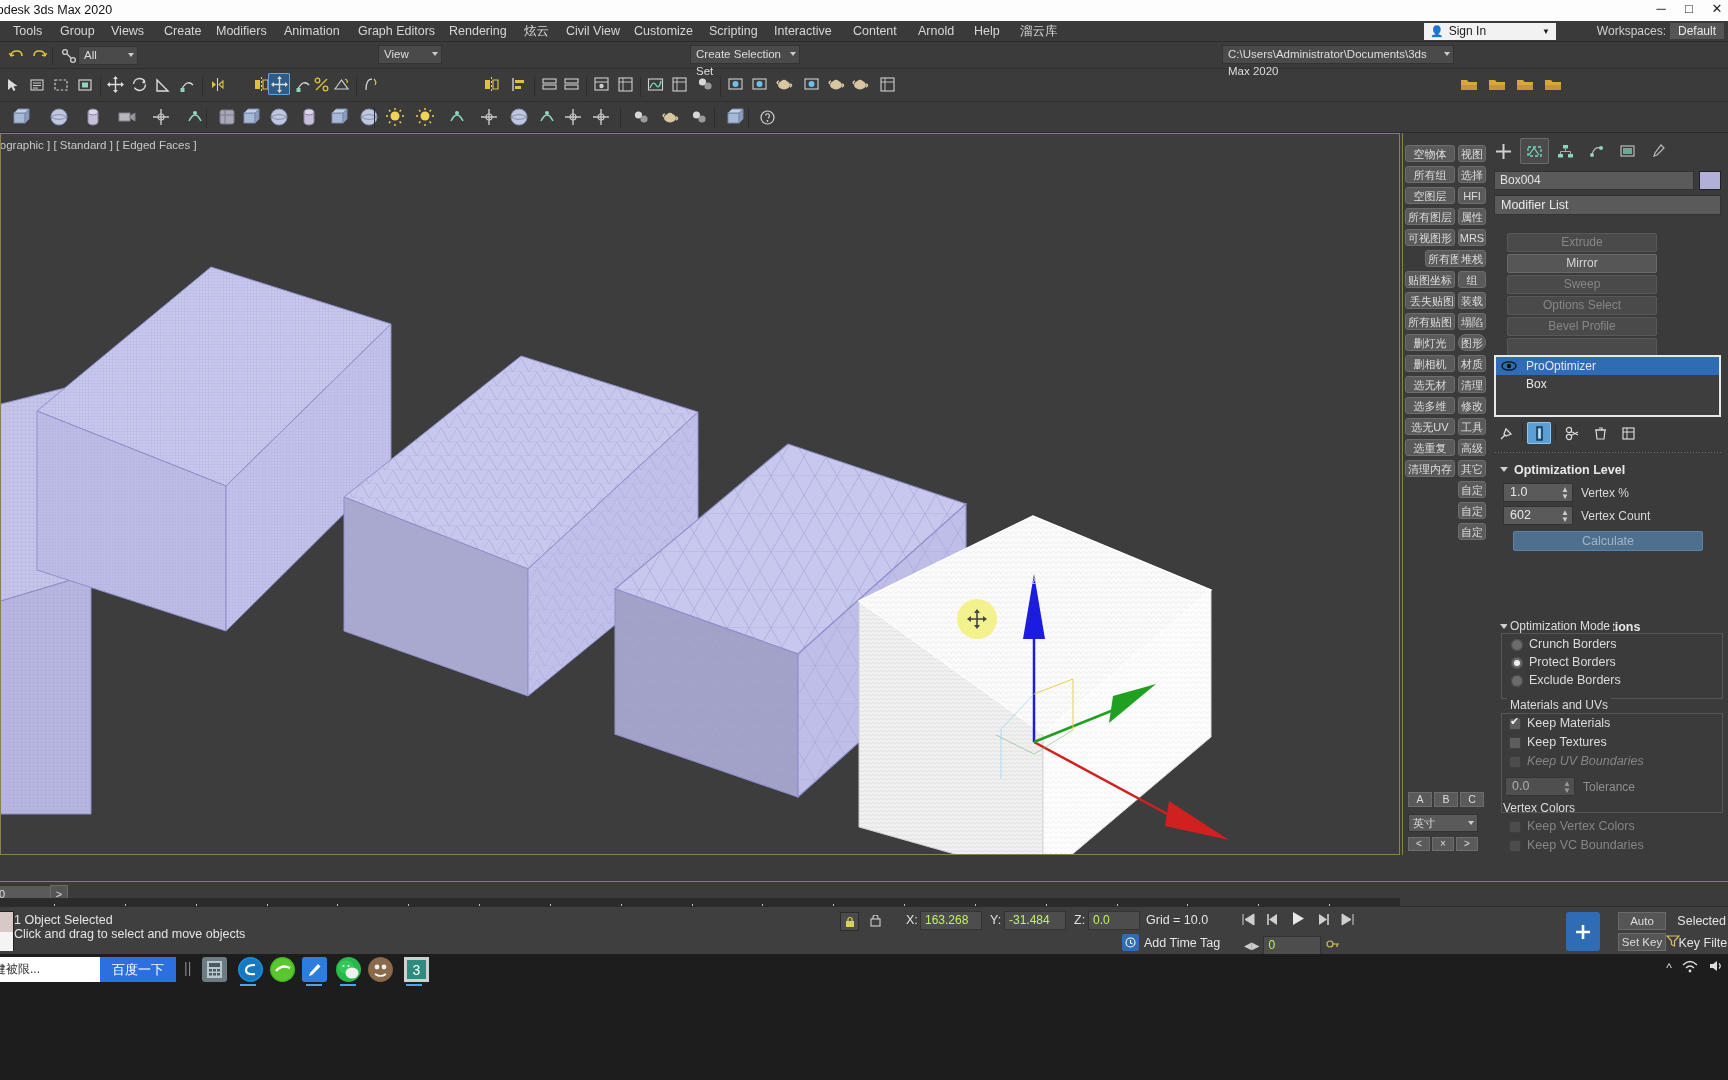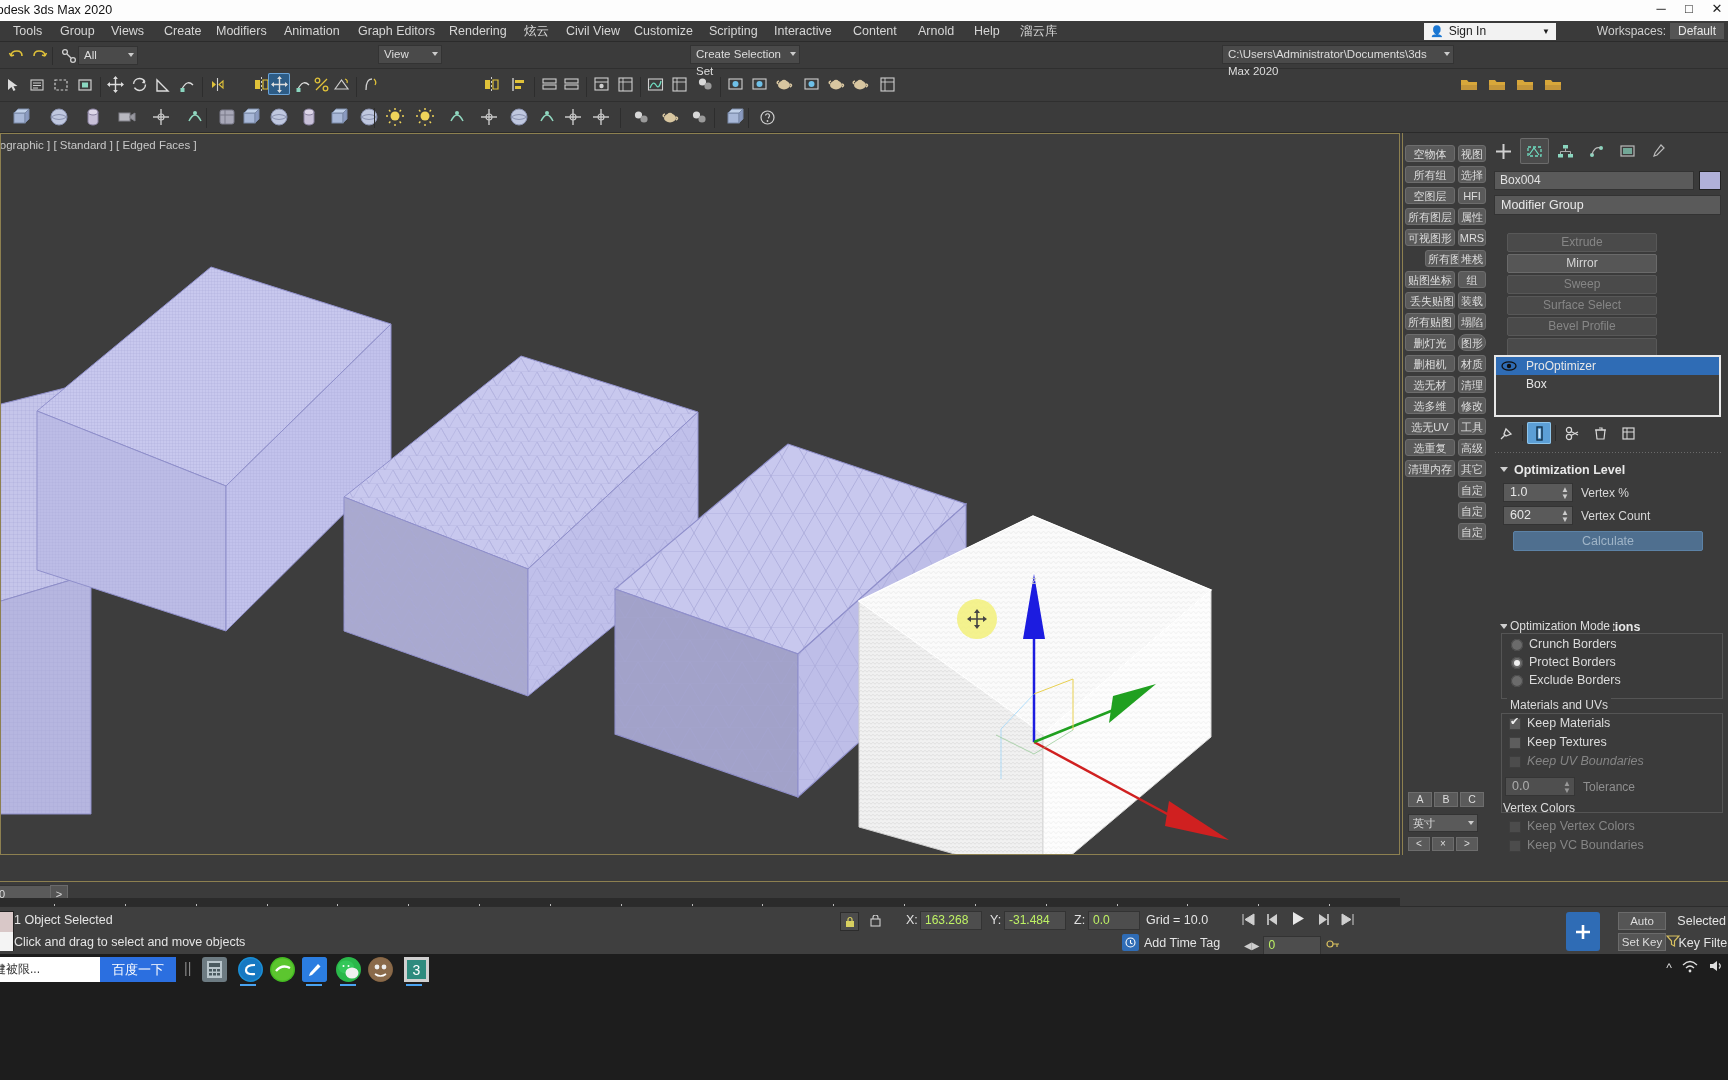--- a/index.html
+++ b/index.html
@@ -839,26 +839,26 @@
     </div>
     <div class="ct">
       <svg width="17" height="17" viewBox="0 0 17 17">
         <path d="M11 2 L14 5 L7 12 L4 13 L5 10 Z" fill="none" stroke="#bbb" stroke-width="1.2"></path>
       </svg>
     </div>
   </div>
 
   <div class="cpname">Box004</div>
   <div class="cpcolor"></div>
-  <div class="cpmodlist">Modifier Group</div>
+  <div class="cpmodlist">Modifier List</div>
 
   <div class="modbtn dis" style="top:100px">Extrude</div>
   <div class="modbtn" style="top:121px">Mirror</div>
   <div class="modbtn dis" style="top:142px">Sweep</div>
-  <div class="modbtn dis" style="top:163px">Surface Select</div>
+  <div class="modbtn dis" style="top:163px">Options Select</div>
   <div class="modbtn dis" style="top:184px">Bevel Profile</div>
   <div class="modbtn dis" style="top:205px"></div>
 
   <div id="stack">
     <div class="stackrow sel">
       <span class="eye">
         <svg width="16" height="12" viewBox="0 0 16 12">
             <ellipse cx="8" cy="6" rx="7" ry="4.2" fill="none" stroke="#111" stroke-width="1.3"></ellipse>
             <circle cx="8" cy="6" r="2.2" fill="#111"></circle>
           </svg>
@@ -1101,21 +1101,21 @@
     <div class="rlbl" style="left: 1116.63px; bottom: 1px;">75</div>
     <div class="rlbl" style="left: 1187.47px; bottom: 1px;">80</div>
     <div class="rlbl" style="left: 1258.32px; bottom: 1px;">85</div>
     <div class="rlbl" style="left: 1329.16px; bottom: 1px;">90</div>
     <div class="rlbl" style="left: 1400px; bottom: 1px;">95</div>
   </div>
 
 <div id="statusbar">
   <div id="statusLock"></div>
   <div class="stxt" style="left:14px; top:6px;">1 Object Selected</div>
-  <div class="stxt" style="left:14px; top:28px;text-align:center;">Click and drag to select and move objects</div>
+  <div class="stxt" style="left:14px; top:20px;text-align:center;">Click and drag to select and move objects</div>
 
   <div style="position:absolute;left:840px;top:5px;width:19px;height:19px;background:#4c4c4c;border:1px solid #2c2c2c;display:flex;align-items:center;justify-content:center;">
     <svg width="12" height="12" viewBox="0 0 12 12">
         <rect x="2" y="5" width="8" height="6" fill="#d8d060"></rect>
         <path d="M4 5V3.5a2 2 0 014 0V5" fill="none" stroke="#d8d060" stroke-width="1.2"></path>
       </svg>
   </div>
   <div style="position:absolute;left:866px;top:5px;width:19px;height:19px;display:flex;align-items:center;justify-content:center;">
     <svg width="13" height="13" viewBox="0 0 13 13">
         <rect x="2" y="4" width="9" height="7" fill="none" stroke="#cfcfcf" stroke-width="1.1"></rect>

